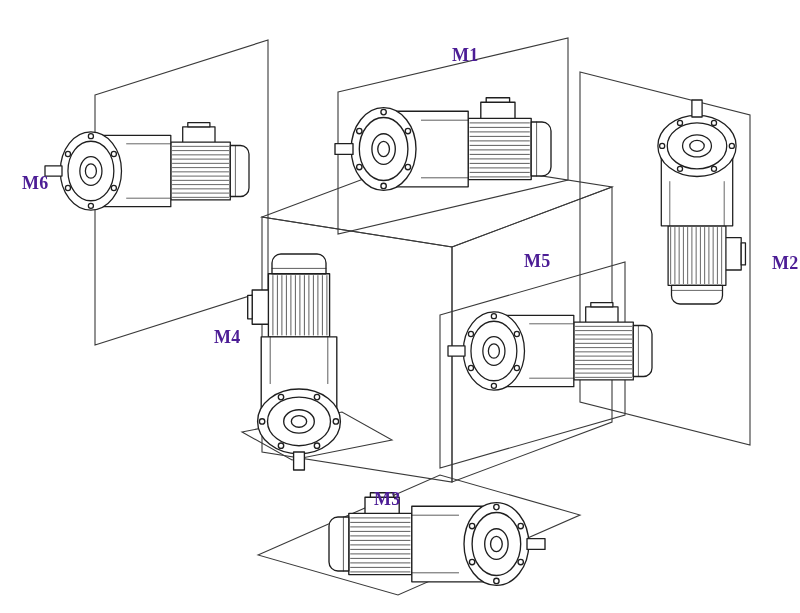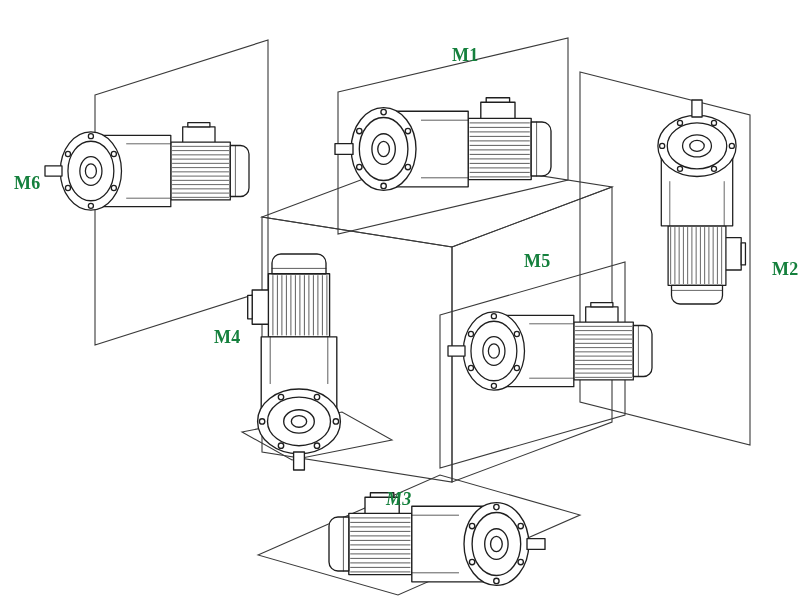--- a/index.html
+++ b/index.html
@@ -10,21 +10,21 @@
     width: 800px;
     height: 613px;
     background: #ffffff;
     overflow: hidden;
   }
   .canvas svg { position: absolute; left: 0; top: 0; }
   .label {
     position: absolute;
     font-weight: bold;
     font-size: 18px;
-    color: #15803d;
+    color: #4c1d95;
     line-height: 1;
     letter-spacing: 0.3px;
     user-select: none;
   }
 </style>
 </head>
 <body>
 
 <div class="canvas">
 
@@ -105,19 +105,19 @@
     </g>
     <g>
       <use href="#gearmotor" transform="translate(448,300) scale(0.85)"></use>
     </g>
     <g>
       <use href="#gearmotor" transform="translate(545,490) scale(-0.9,0.9)"></use>
     </g>
   </svg>
 
   <div class="label" style="left:452px; top:46px;">M1</div>
-  <div class="label" style="left:772px; top:254px;margin-top:6px;">M2</div>
-  <div class="label" style="left:386px; top:490px;font-style:italic;">M3</div>
+  <div class="label" style="left:772px; top:254px;">M2</div>
+  <div class="label" style="left:374px; top:490px;">M3</div>
   <div class="label" style="left:214px; top:328px;">M4</div>
   <div class="label" style="left:524px; top:252px;">M5</div>
-  <div class="label" style="left:14px;   top:174px;text-align:center;">M6</div>
+  <div class="label" style="left:22px;   top:174px;text-align:center;">M6</div>
 
 </div>
 
 </body></html>

